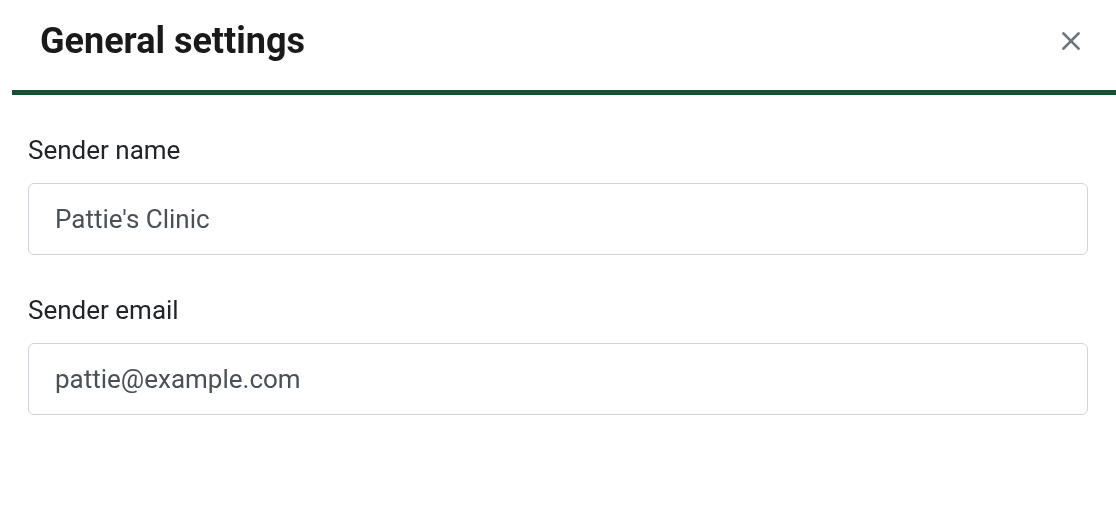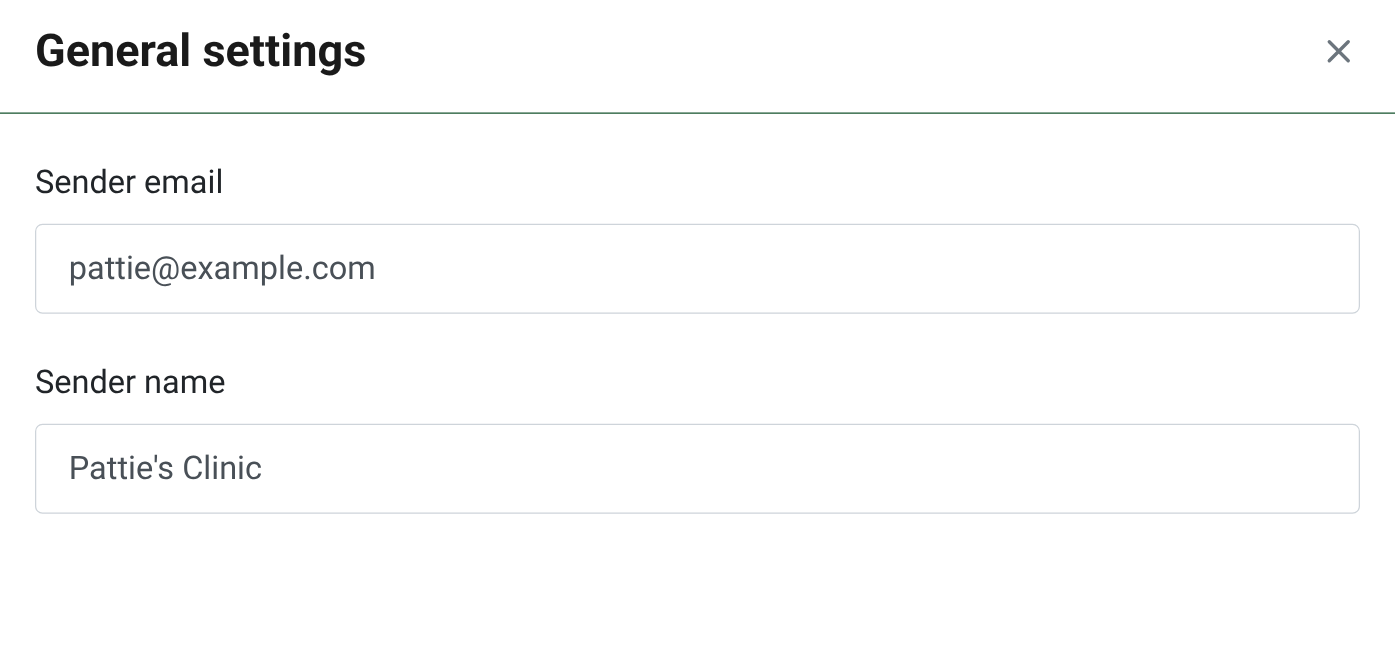--- a/index.html
+++ b/index.html
@@ -12,21 +12,22 @@
       background: #ffffff;
       color: #212529;
       width: 1116px;
       height: 518px;
     }
     .header {
       display: flex;
       justify-content: space-between;
       align-items: center;
       padding: 20px 28px 28px 28px;
-      border-bottom: 1px solid #14532d;
+      border-bottom: 5px solid #14532d;
+      margin-left: 12px;
     }
     .title {
       font-size: 36px;
       font-weight: 700;
       color: #1a1a1a;
     }
     .close-btn {
       background: none;
       border: none;
       cursor: pointer;
@@ -73,20 +74,20 @@
   <button class="close-btn">
     <svg viewBox="0 0 24 24" fill="none" stroke="currentColor" stroke-width="2.5" stroke-linecap="round">
       <line x1="5" y1="5" x2="19" y2="19"></line>
       <line x1="19" y1="5" x2="5" y2="19"></line>
     </svg>
   </button>
 </div>
 
 <div class="form-section">
   <div class="form-group">
+    <label class="form-label">Sender name</label>
+    <input type="text" class="form-input" value="Pattie's Clinic" style="">
+  </div>
+  <div class="form-group">
     <label class="form-label">Sender email</label>
     <input type="text" class="form-input" value="pattie@example.com" style="">
-  </div>
-  <div class="form-group">
-    <label class="form-label">Sender name</label>
-    <input type="text" class="form-input" value="Pattie's Clinic" style="">
   </div>
 </div>
 
 </body></html>

